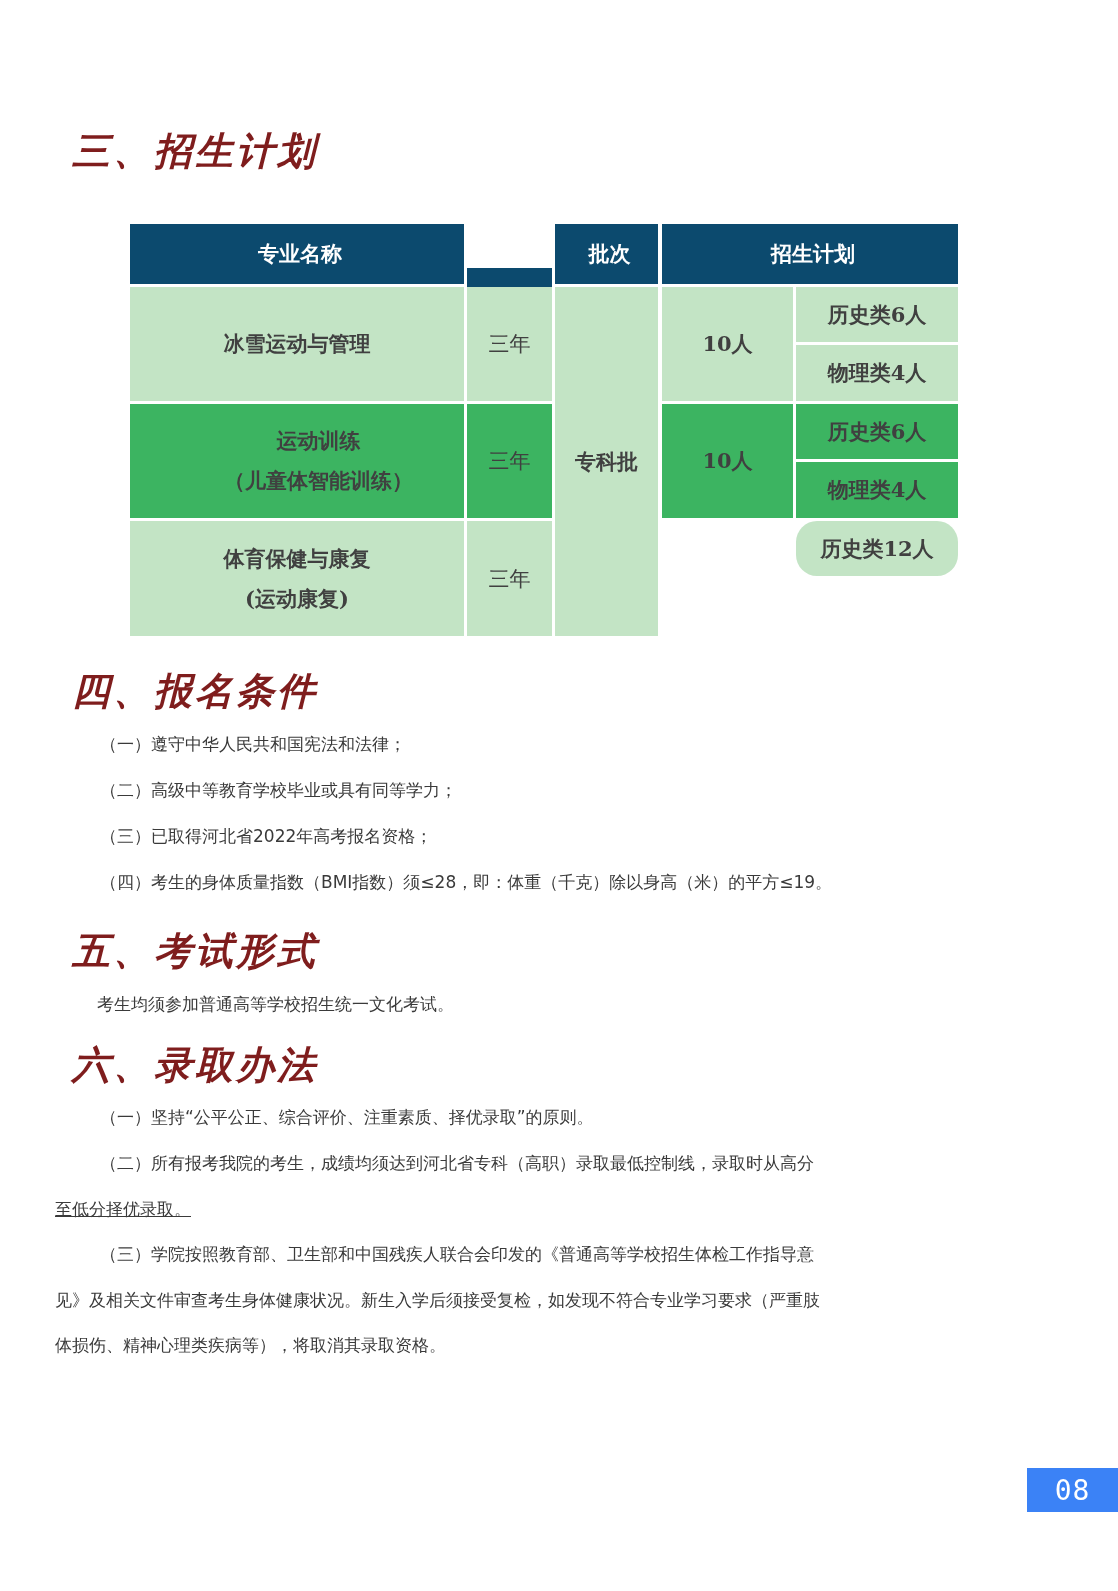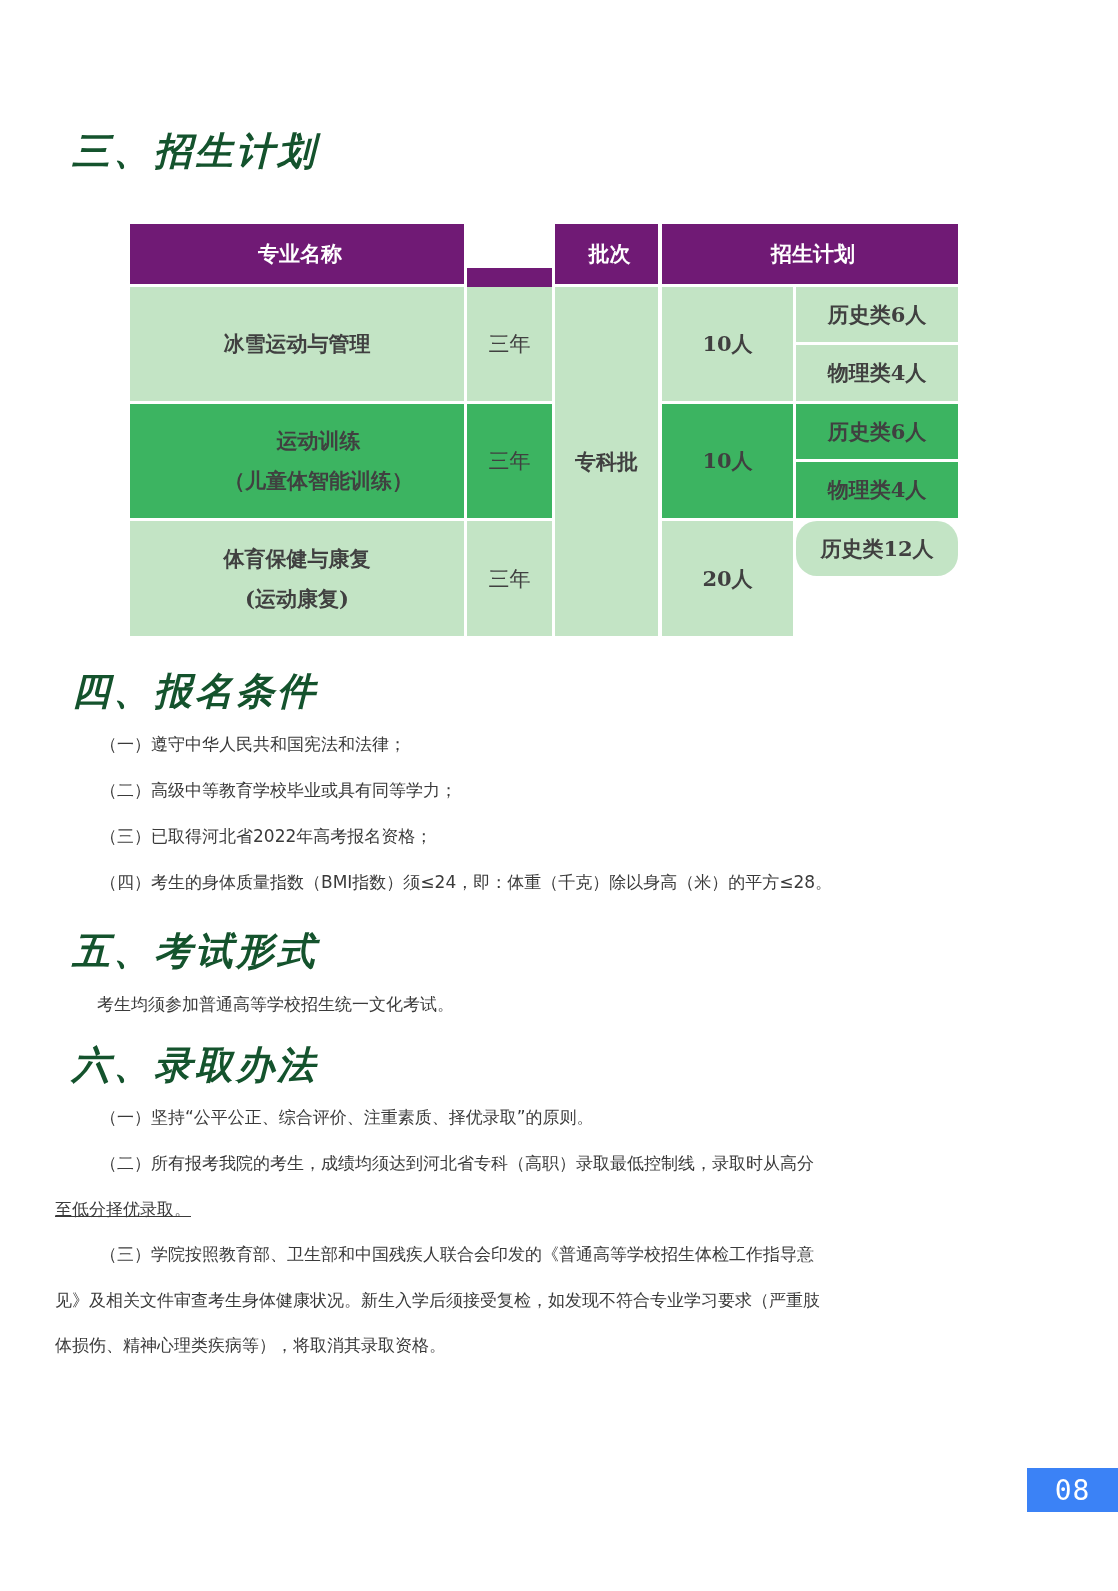--- a/index.html
+++ b/index.html
@@ -5,41 +5,41 @@
   html, body { margin: 0; padding: 0; }
   body {
     width: 1118px; height: 1591px; position: relative; overflow: hidden;
     background: #ffffff;
     font-family: "DejaVu Sans", "Liberation Sans", sans-serif;
     color: #333333;
   }
   .section-title {
     position: absolute; left: 72px;
     font-size: 38px; font-weight: bold; font-style: italic;
-    color: #14532d; letter-spacing: 3px;
+    color: #7f1d1d; letter-spacing: 3px;
     font-family: "DejaVu Sans", sans-serif;
   }
   #t3 { top: 126px; }
   #t4 { top: 666px; }
   #t5 { top: 926px; }
   #t6 { top: 1040px; }
 
   
   .plan-table {
     position: absolute; left: 130px; top: 224px;
     width: 828px; height: 412px;
   }
   .cell {
     position: absolute; box-sizing: border-box;
     display: flex; align-items: center; justify-content: center; flex-direction: column;
     font-family: "DejaVu Serif", "Liberation Serif", serif;
     font-weight: bold; color: #404040; font-size: 21px; text-align: center;
     line-height: 40px;
   }
-  .hdr { background: #701a75; color: #ffffff; padding-left: 6px; }
+  .hdr { background: #0c4a6e; color: #ffffff; padding-left: 6px; }
   .lt  { background: #c3e4c5; }
   .dk  { background: #3cb461; }
 
   .body-text {
     position: absolute;
     font-size: 17px; color: #3a3a3a; line-height: 46px;
     font-family: "DejaVu Sans", sans-serif;
   }
   .page-badge {
     position: absolute; left: 1027px; top: 1468px; width: 91px; height: 44px;
@@ -77,29 +77,28 @@
   <div class="cell dk" style="left:337px;top:180px;width:85px;height:114px;font-weight:normal;">三年</div>
   <div class="cell dk" style="left:532px;top:180px;width:131px;height:114px;">10人</div>
   <div class="cell dk" style="left:666px;top:180px;width:162px;height:55px;">历史类6人</div>
   <div class="cell dk" style="left:666px;top:238px;width:162px;height:56px;">物理类4人</div>
 
   <div class="cell lt" style="left:0;top:297px;width:334px;height:115px;">
     <span>体育保健与康复</span>
     <span>(运动康复)</span>
   </div>
   <div class="cell lt" style="left:337px;top:297px;width:85px;height:115px;font-weight:normal;">三年</div>
-  <div class="cell lt" style="left:532px;top:297px;width:131px;height:115px;">20人</div>
   <div class="cell lt" style="left:666px;top:297px;width:162px;height:55px;border-radius:21px;">历史类12人</div>
 </div>
 
 <div id="t4" class="section-title">四、报名条件</div>
 <div class="body-text" style="left:100px;top:721px;">（一）遵守中华人民共和国宪法和法律；</div>
 <div class="body-text" style="left:100px;top:767px;">（二）高级中等教育学校毕业或具有同等学力；</div>
 <div class="body-text" style="left:100px;top:813px;">（三）已取得河北省2022年高考报名资格；</div>
-<div class="body-text" style="left:100px;top:859px;">（四）考生的身体质量指数（BMI指数）须≤24，即：体重（千克）除以身高（米）的平方≤28。</div>
+<div class="body-text" style="left:100px;top:859px;">（四）考生的身体质量指数（BMI指数）须≤28，即：体重（千克）除以身高（米）的平方≤19。</div>
 
 <div id="t5" class="section-title">五、考试形式</div>
 <div class="body-text" style="left:97px;top:981px;">考生均须参加普通高等学校招生统一文化考试。</div>
 
 <div id="t6" class="section-title">六、录取办法</div>
 <div class="body-text" style="left:100px;top:1094px;">（一）坚持“公平公正、综合评价、注重素质、择优录取”的原则。</div>
 <div class="body-text" style="left:100px;top:1140px;">（二）所有报考我院的考生，成绩均须达到河北省专科（高职）录取最低控制线，录取时从高分</div>
 <div class="body-text" style="left:55px;top:1186px;text-decoration:underline;">至低分择优录取。</div>
 <div class="body-text" style="left:100px;top:1231px;">（三）学院按照教育部、卫生部和中国残疾人联合会印发的《普通高等学校招生体检工作指导意</div>
 <div class="body-text" style="left:55px;top:1277px;">见》及相关文件审查考生身体健康状况。新生入学后须接受复检，如发现不符合专业学习要求（严重肢</div>

